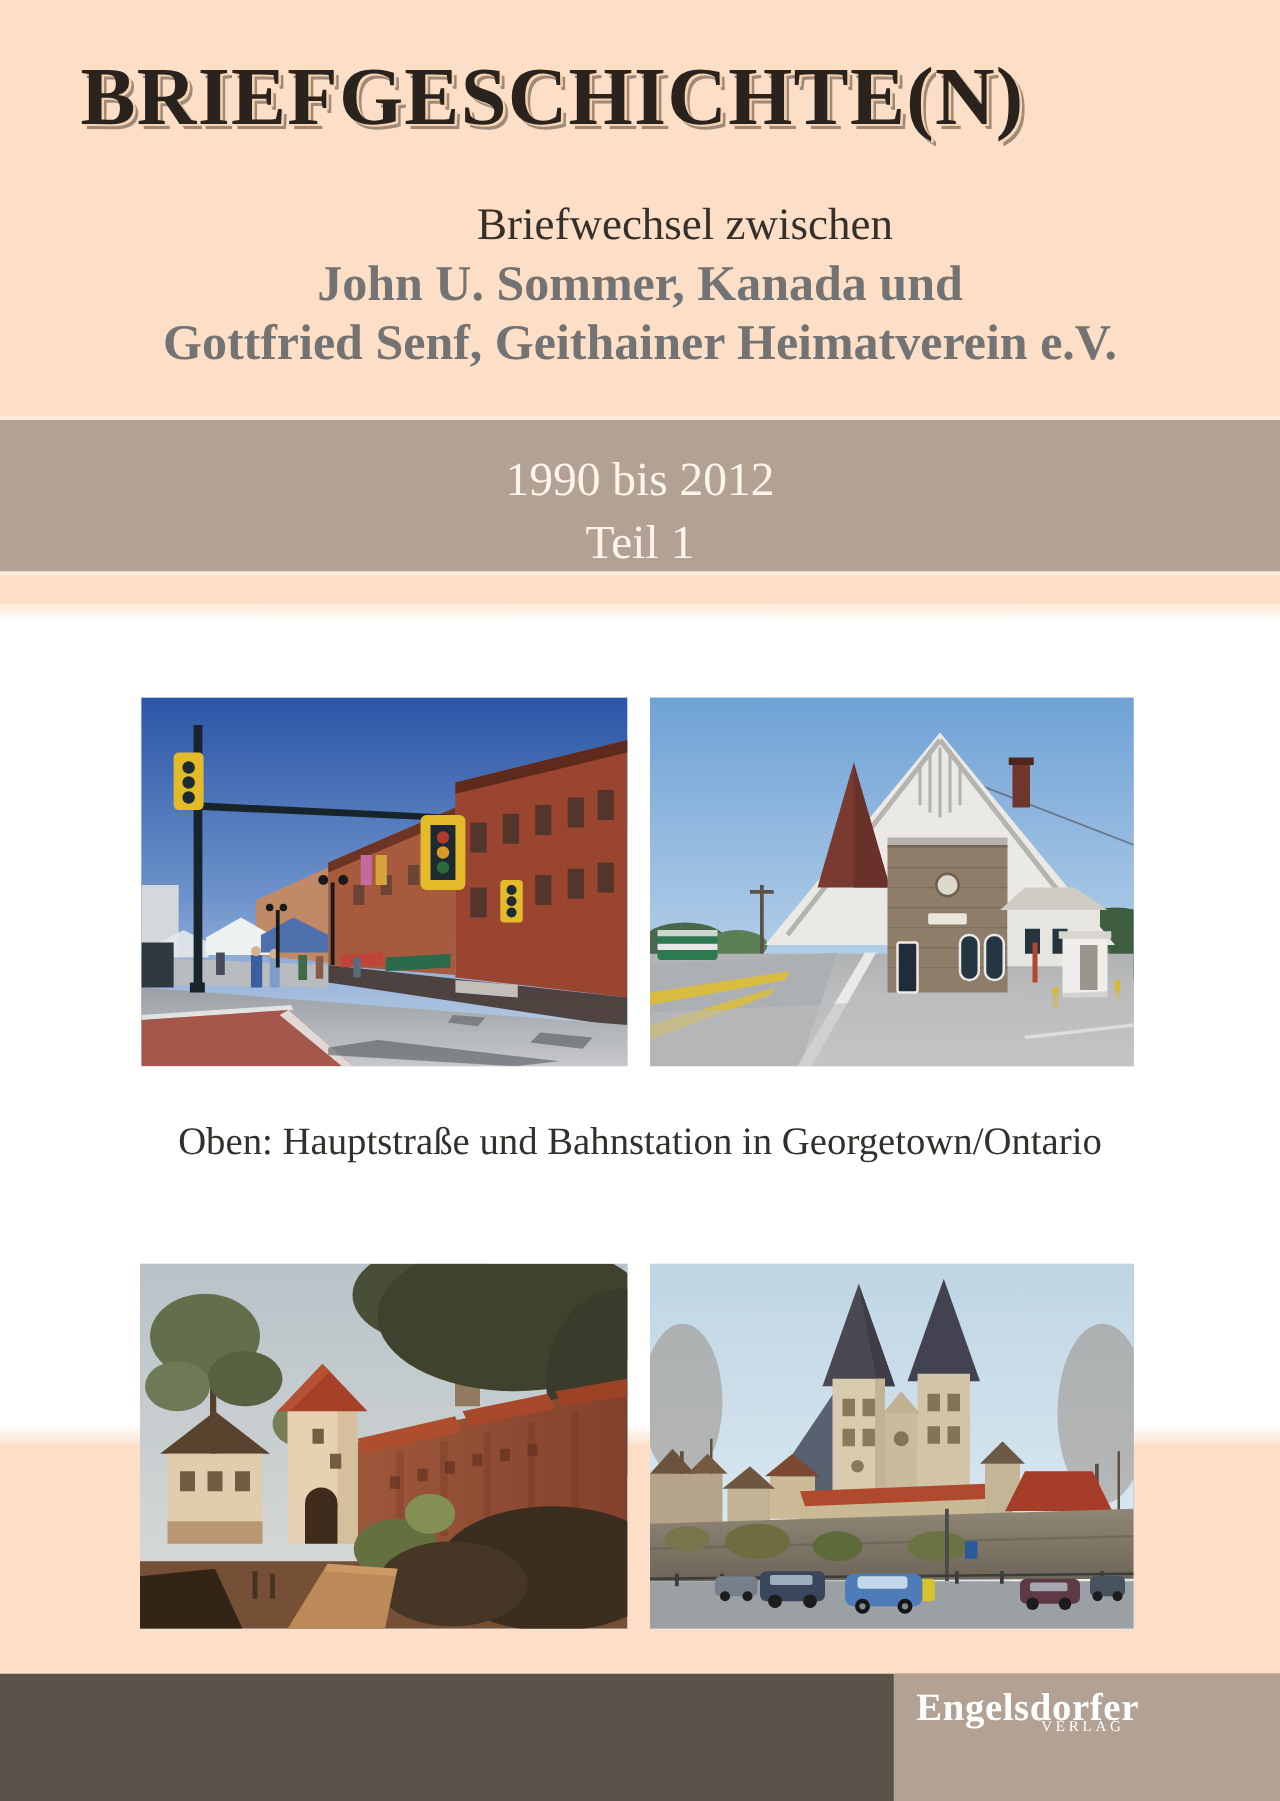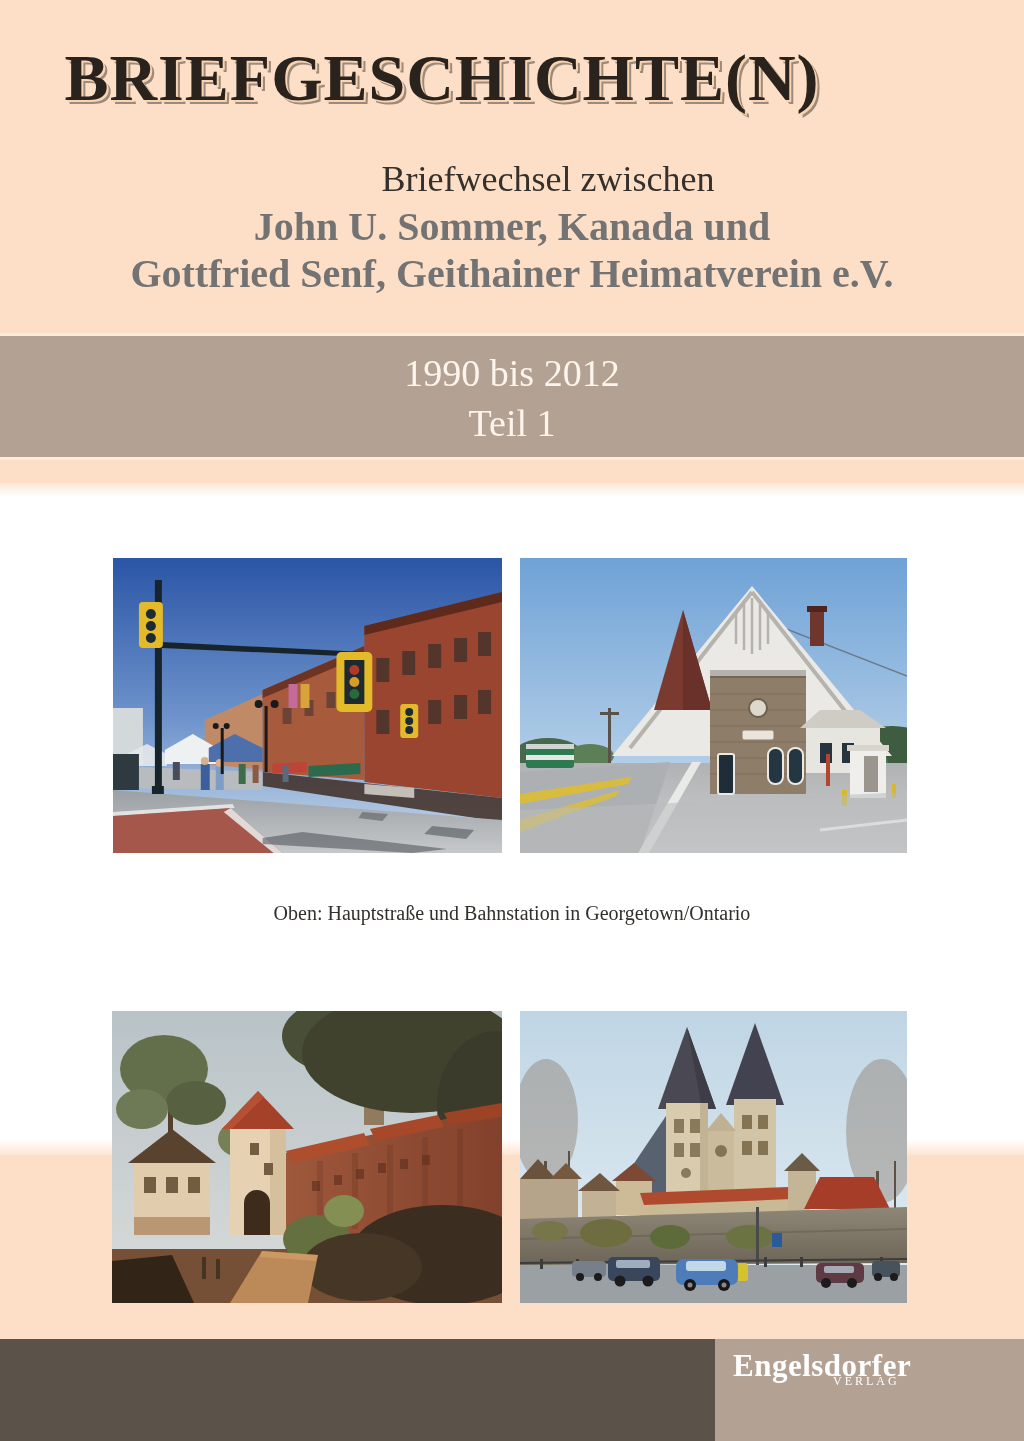--- a/index.html
+++ b/index.html
@@ -9,21 +9,21 @@
     font-family:"Liberation Serif", serif;
   }
   
   .taupe-band{
     position:absolute;left:0;top:336px;width:1024px;height:121px;
     background:#b3a294;
     box-shadow:0 -3px 0 #fdecdb, 0 3px 0 #fdecdb;
     text-align:center;color:#fdf5ec;
   }
   .band-line{font-size:38px;line-height:50px;margin:0;}
-  .band-line.period{padding-top:12px;}
+  .band-line.period{padding-top:23px;}
   .white-zone{
     position:absolute;left:0;top:483px;width:1024px;height:672px;
     background:linear-gradient(180deg,#fde8d6 0px,#ffffff 14px,#ffffff 656px,#fde5d1 672px);
   }
   
   .title{
     position:absolute;left:0;top:40px;width:884px;margin:0;
     text-align:center;font-size:66px;font-weight:700;letter-spacing:1px;
     color:#2a231d;
     text-shadow:2px 2px 0 #f8d4b2, 4px 4px 0 rgba(42,35,29,.45);
@@ -41,21 +41,21 @@
   
   .photo{position:absolute;overflow:hidden;background:#9cb6d8;margin:0;}
   .photo svg{display:block;width:100%;height:100%;}
   .photo.tl{left:113px;top:558px;width:389px;height:295px;}
   .photo.tr{left:520px;top:558px;width:387px;height:295px;}
   .photo.bl{left:112px;top:1011px;width:390px;height:292px;}
   .photo.br{left:520px;top:1011px;width:387px;height:292px;}
   
   .caption{
     position:absolute;left:0;top:893px;width:1024px;text-align:center;
-    color:#33302c;font-size:20px;line-height:40px;
+    color:#33302c;font-size:31px;line-height:40px;
   }
   
   .footer{
     position:absolute;left:0;top:1339px;width:1024px;height:108px;
     background:#5b5249;
   }
   .logo-box{
     position:absolute;left:715px;top:0;width:309px;height:102px;
     background:#b3a294;color:#ffffff;
   }

